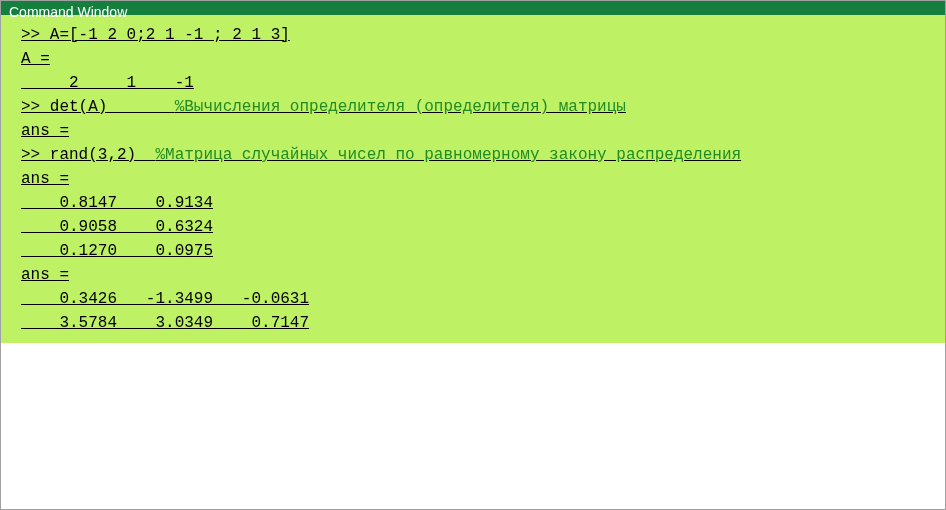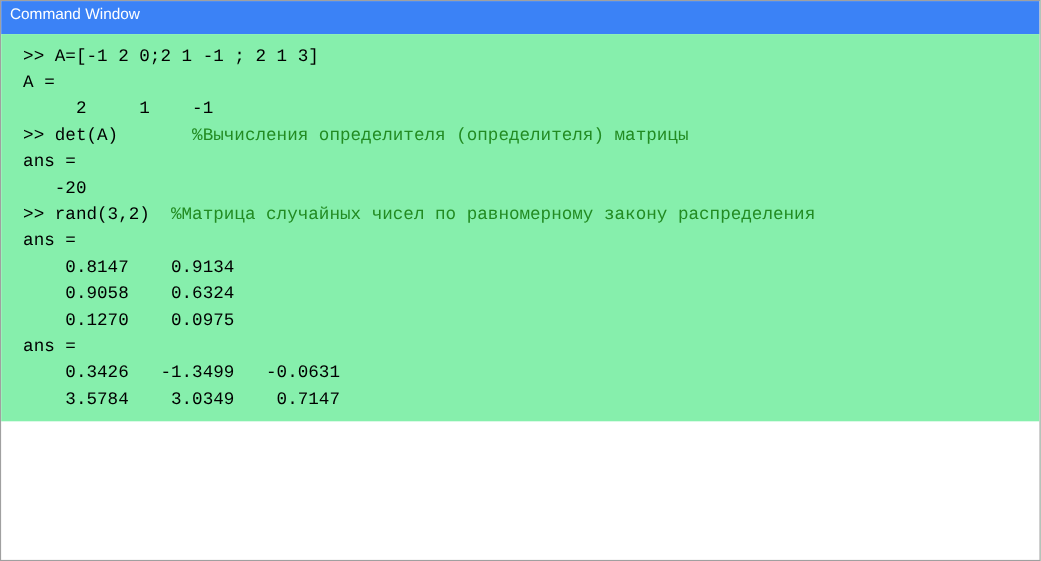--- a/index.html
+++ b/index.html
@@ -10,31 +10,32 @@
     body {
       font-family: "Courier New", Courier, monospace;
       font-size: 16px;
       background: #fff;
       width: 946px;
       height: 510px;
       overflow: hidden;
       border: 1px solid #a0a0a0;
     }
     .title-bar {
-      background: #3b82f6;
+      background: #15803d;
       color: #fff;
       padding: 3px 8px;
       font-family: "Segoe UI", Tahoma, sans-serif;
       font-size: 14px;
-      height: 30px;
+      height: 14px;
       line-height: 16px;
     }
     .content {
       padding: 8px 0 8px 20px;
-      background: #86efac;
+      background: #bef264;
+      text-decoration: underline;
     }
     .line {
       white-space: pre;
       line-height: 24px;
       color: #000;
       font-family: "Courier New", Courier, monospace;
     }
     .comment {
       color: #228B22;
     }
@@ -44,21 +45,20 @@
 
 <div class="title-bar">
   <span>Command Window</span>
 </div>
 <div class="content">
 <div class="line"><span>&gt;&gt; A=[-1 2 0;2 1 -1 ; 2 1 3]</span></div>
     <div class="line"><span>A =</span></div>
     <div class="line"><span>     2     1    -1</span></div>
     <div class="line"><span>&gt;&gt; det(A)       </span><span class="comment">%Вычисления определителя (определителя) матрицы</span></div>
     <div class="line"><span>ans =</span></div>
-    <div class="line"><span>   -20</span></div>
     <div class="line"><span>&gt;&gt; rand(3,2)  </span><span class="comment">%Матрица случайных чисел по равномерному закону распределения</span></div>
     <div class="line"><span>ans =</span></div>
     <div class="line"><span>    0.8147    0.9134</span></div>
     <div class="line"><span>    0.9058    0.6324</span></div>
     <div class="line"><span>    0.1270    0.0975</span></div>
     <div class="line"><span>ans =</span></div>
     <div class="line"><span>    0.3426   -1.3499   -0.0631</span></div>
     <div class="line"><span>    3.5784    3.0349    0.7147</span></div>
   </div>
 

